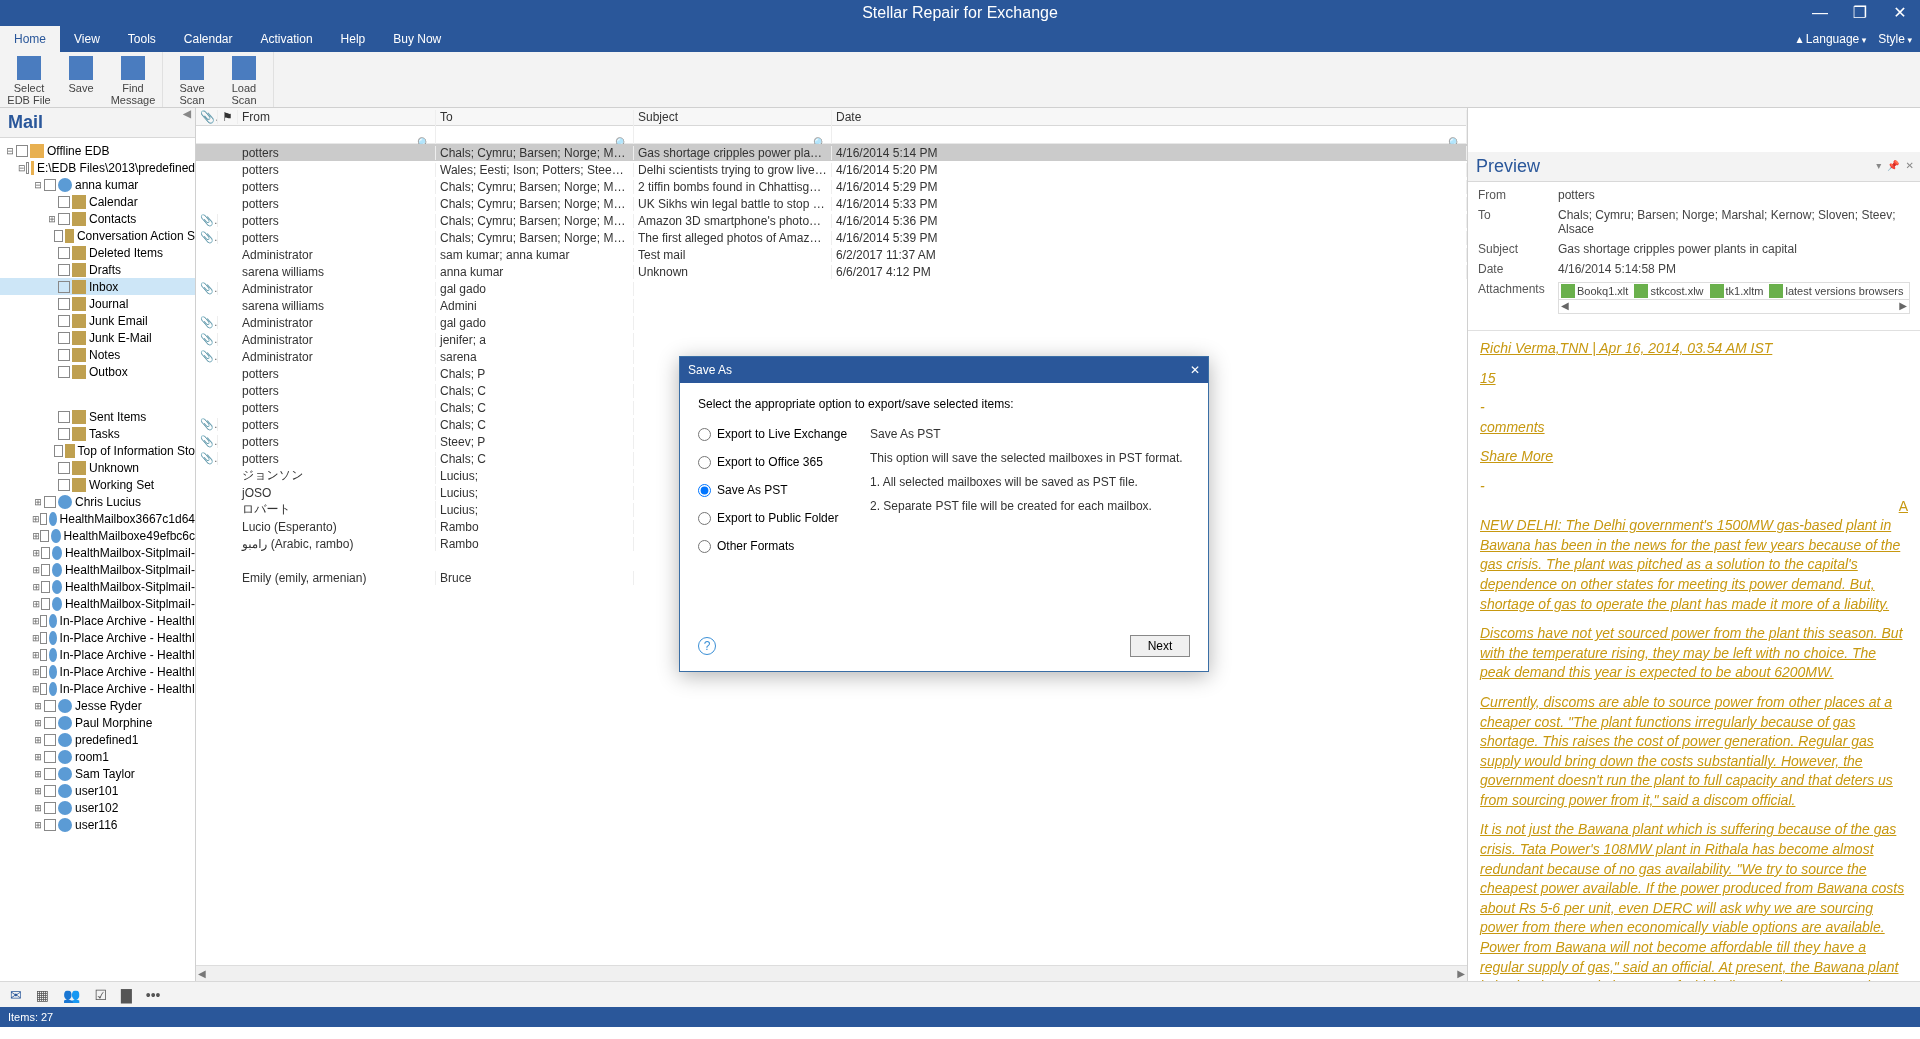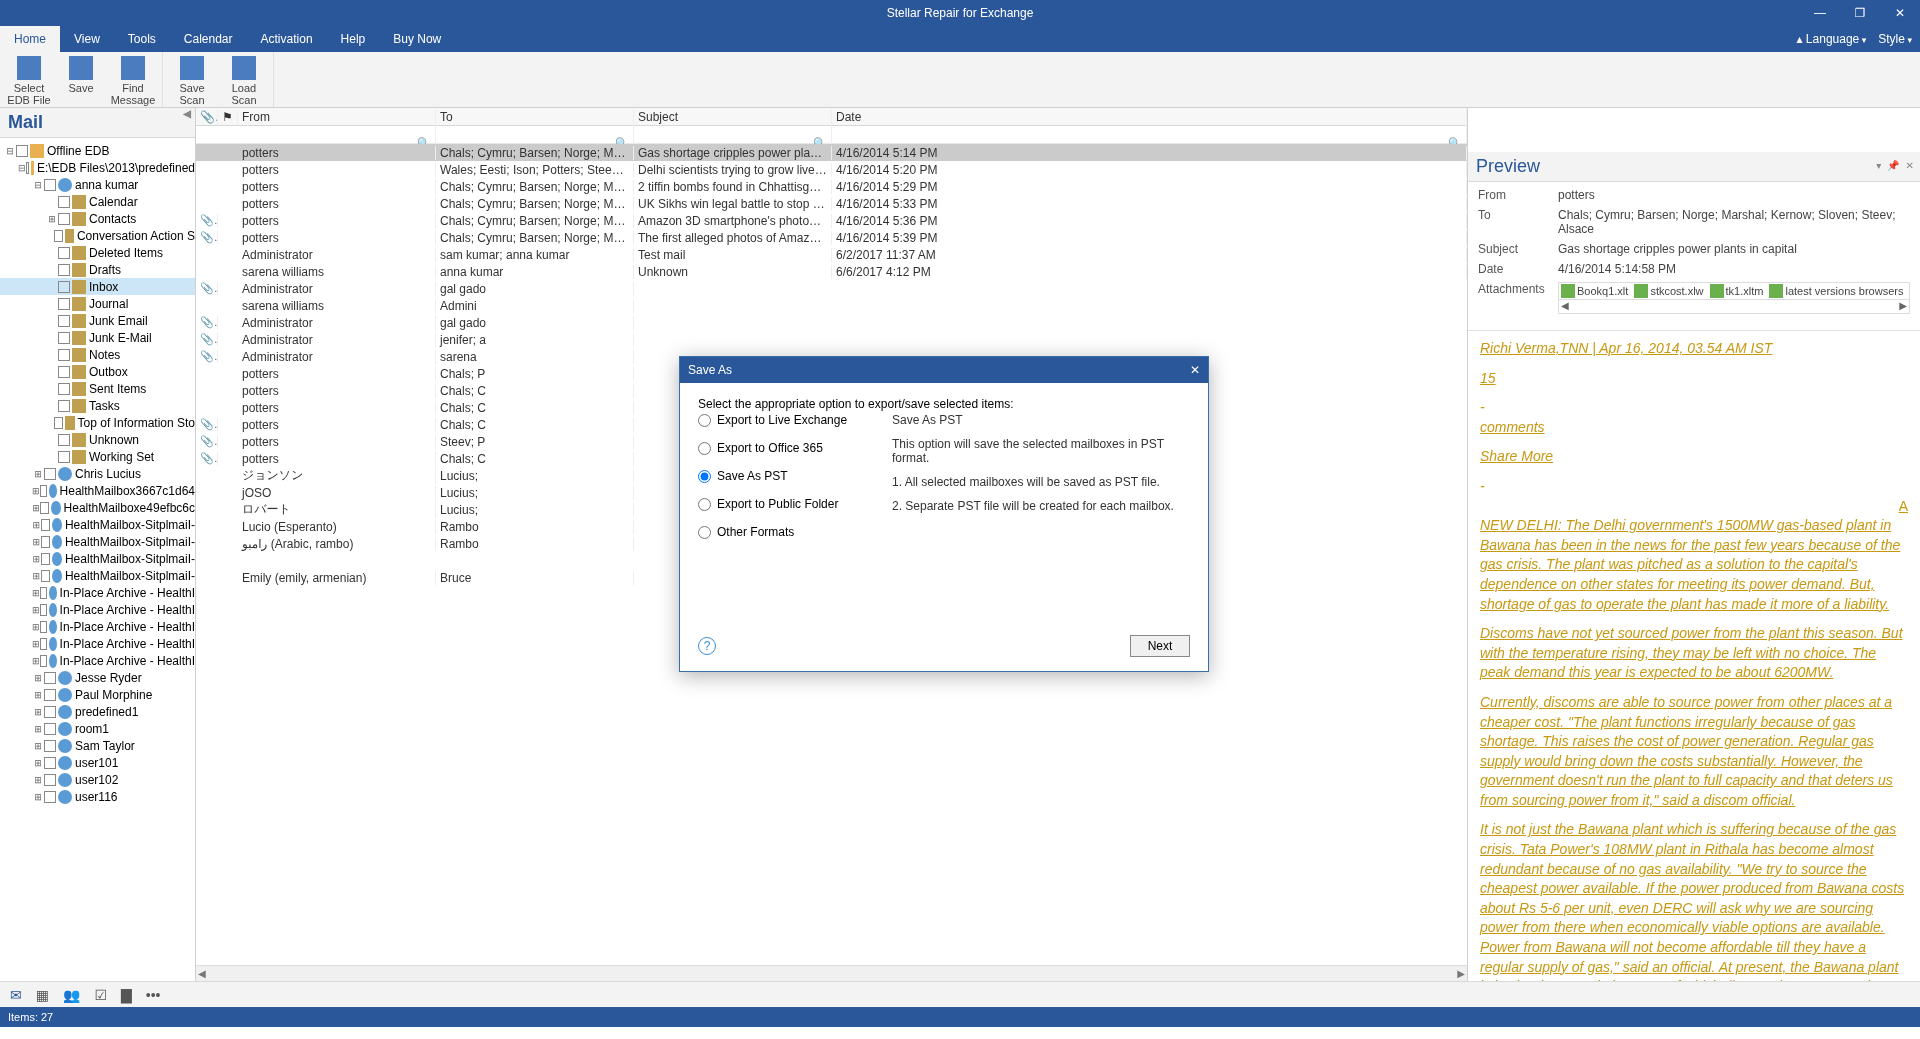--- a/index.html
+++ b/index.html
@@ -1,17 +1,17 @@
 <!DOCTYPE html>
 <html><head>
 <meta charset="utf-8">
 <style>
 * { margin: 0; padding: 0; box-sizing: border-box; font-family: "Segoe UI", Tahoma, sans-serif; }
 html, body { width: 100%; height: 100%; overflow: hidden; background: #fff; }
-.titlebar { background: #2a579a; height: 26px; display: flex; align-items: center; color: #fff; font-size: 12px; position: relative; }
+.titlebar { background: #2a579a; height: 26px; display: flex; align-items: center; color: #fff; font-size: 16px; position: relative; }
 .titlebar .title { position: absolute; left: 50%; transform: translateX(-50%); }
 .titlebar .win-controls { margin-left: auto; display: flex; }
 .titlebar .win-controls span { width: 40px; text-align: center; line-height: 26px; cursor: pointer; }
 .menubar { background: #2a579a; height: 26px; display: flex; align-items: stretch; color: #fff; font-size: 12px; }
 .menubar .tab { padding: 0 14px; display: flex; align-items: center; cursor: pointer; }
 .menubar .tab.active { background: #f3f3f3; color: #2a579a; }
 .menubar .spacer { flex: 1; }
 .menubar .right { display: flex; align-items: center; padding-right: 8px; gap: 12px; }
 .ribbon { background: #f3f3f3; border-bottom: 1px solid #d0d0d0; height: 56px; display: flex; align-items: stretch; font-size: 11px; color: #444; }
 .ribbon .group { display: flex; flex-direction: column; align-items: center; border-right: 1px solid #e0e0e0; padding: 2px 4px 0; }
@@ -65,21 +65,21 @@
 .iconbar { height: 26px; background: #f3f3f3; border-top: 1px solid #d8d8d8; display: flex; align-items: center; gap: 14px; padding: 0 10px; font-size: 14px; color: #555; }
 .iconbar span { cursor: pointer; }
 .iconbar .active { color: #2a579a; }
 .statusbar { height: 20px; background: #2a579a; color: #fff; font-size: 11px; display: flex; align-items: center; padding: 0 8px; }
 
 .modal-backdrop { position: absolute; left: 0; right: 0; top: 0; bottom: 0; pointer-events: none; }
 .modal { position: absolute; left: 483px; top: 248px; width: 530px; height: 316px; background: #fff; border: 1px solid #3a6ea5; box-shadow: 0 4px 20px rgba(0,0,0,0.3); pointer-events: auto; font-size: 12px; display: flex; flex-direction: column; }
 .modal .mhead { background: #2a579a; color: #fff; height: 26px; display: flex; align-items: center; padding: 0 8px; }
 .modal .mhead .close { margin-left: auto; cursor: pointer; }
 .modal .mbody { flex: 1; padding: 14px 18px; display: flex; flex-direction: column; }
-.modal .mopts { display: flex; gap: 34px; margin-top: 2px; }
+.modal .mopts { display: flex; gap: 12px; margin-top: 16px; }
 .modal .mleft { width: 160px; display: flex; flex-direction: column; gap: 14px; }
 .modal .mleft label { display: flex; align-items: center; gap: 6px; cursor: pointer; }
 .modal .mright { flex: 1; color: #333; }
 .modal .mright .t { margin-bottom: 10px; }
 .modal .mfoot { display: flex; align-items: center; padding: 8px 18px 14px; }
 .modal .help { width: 18px; height: 18px; border: 1.5px solid #3a8fd6; border-radius: 50%; color: #3a8fd6; font-size: 12px; display: flex; align-items: center; justify-content: center; cursor: pointer; }
 .modal .next { margin-left: auto; width: 60px; height: 22px; border: 1px solid #888; background: #f0f0f0; cursor: pointer; font-size: 12px; }
 .hscroll { height: 16px; background: #f0f0f0; border-top: 1px solid #ddd; display: flex; justify-content: space-between; align-items: center; font-size: 10px; color: #777; padding: 0 2px; }
 .small-dropdown::after { content: " ▾"; font-size: 9px; }
 </style>
@@ -247,21 +247,21 @@
           <span class="cb"></span>
           <span class="ico fld"></span>
           <span>Notes</span>
         </div>
         <div class="row" style="padding-left: 46px;">
           <span class="tw"></span>
           <span class="cb"></span>
           <span class="ico fld"></span>
           <span>Outbox</span>
         </div>
-        <div class="row" style="padding-left: 46px;">
+        <div class="row" style="padding-left: 46px; margin-top: 28px;">
           <span class="tw"></span>
           <span class="cb"></span>
           <span class="ico fld"></span>
           <span>Sent Items</span>
         </div>
         <div class="row" style="padding-left: 46px;">
           <span class="tw"></span>
           <span class="cb"></span>
           <span class="ico fld"></span>
           <span>Tasks</span>

